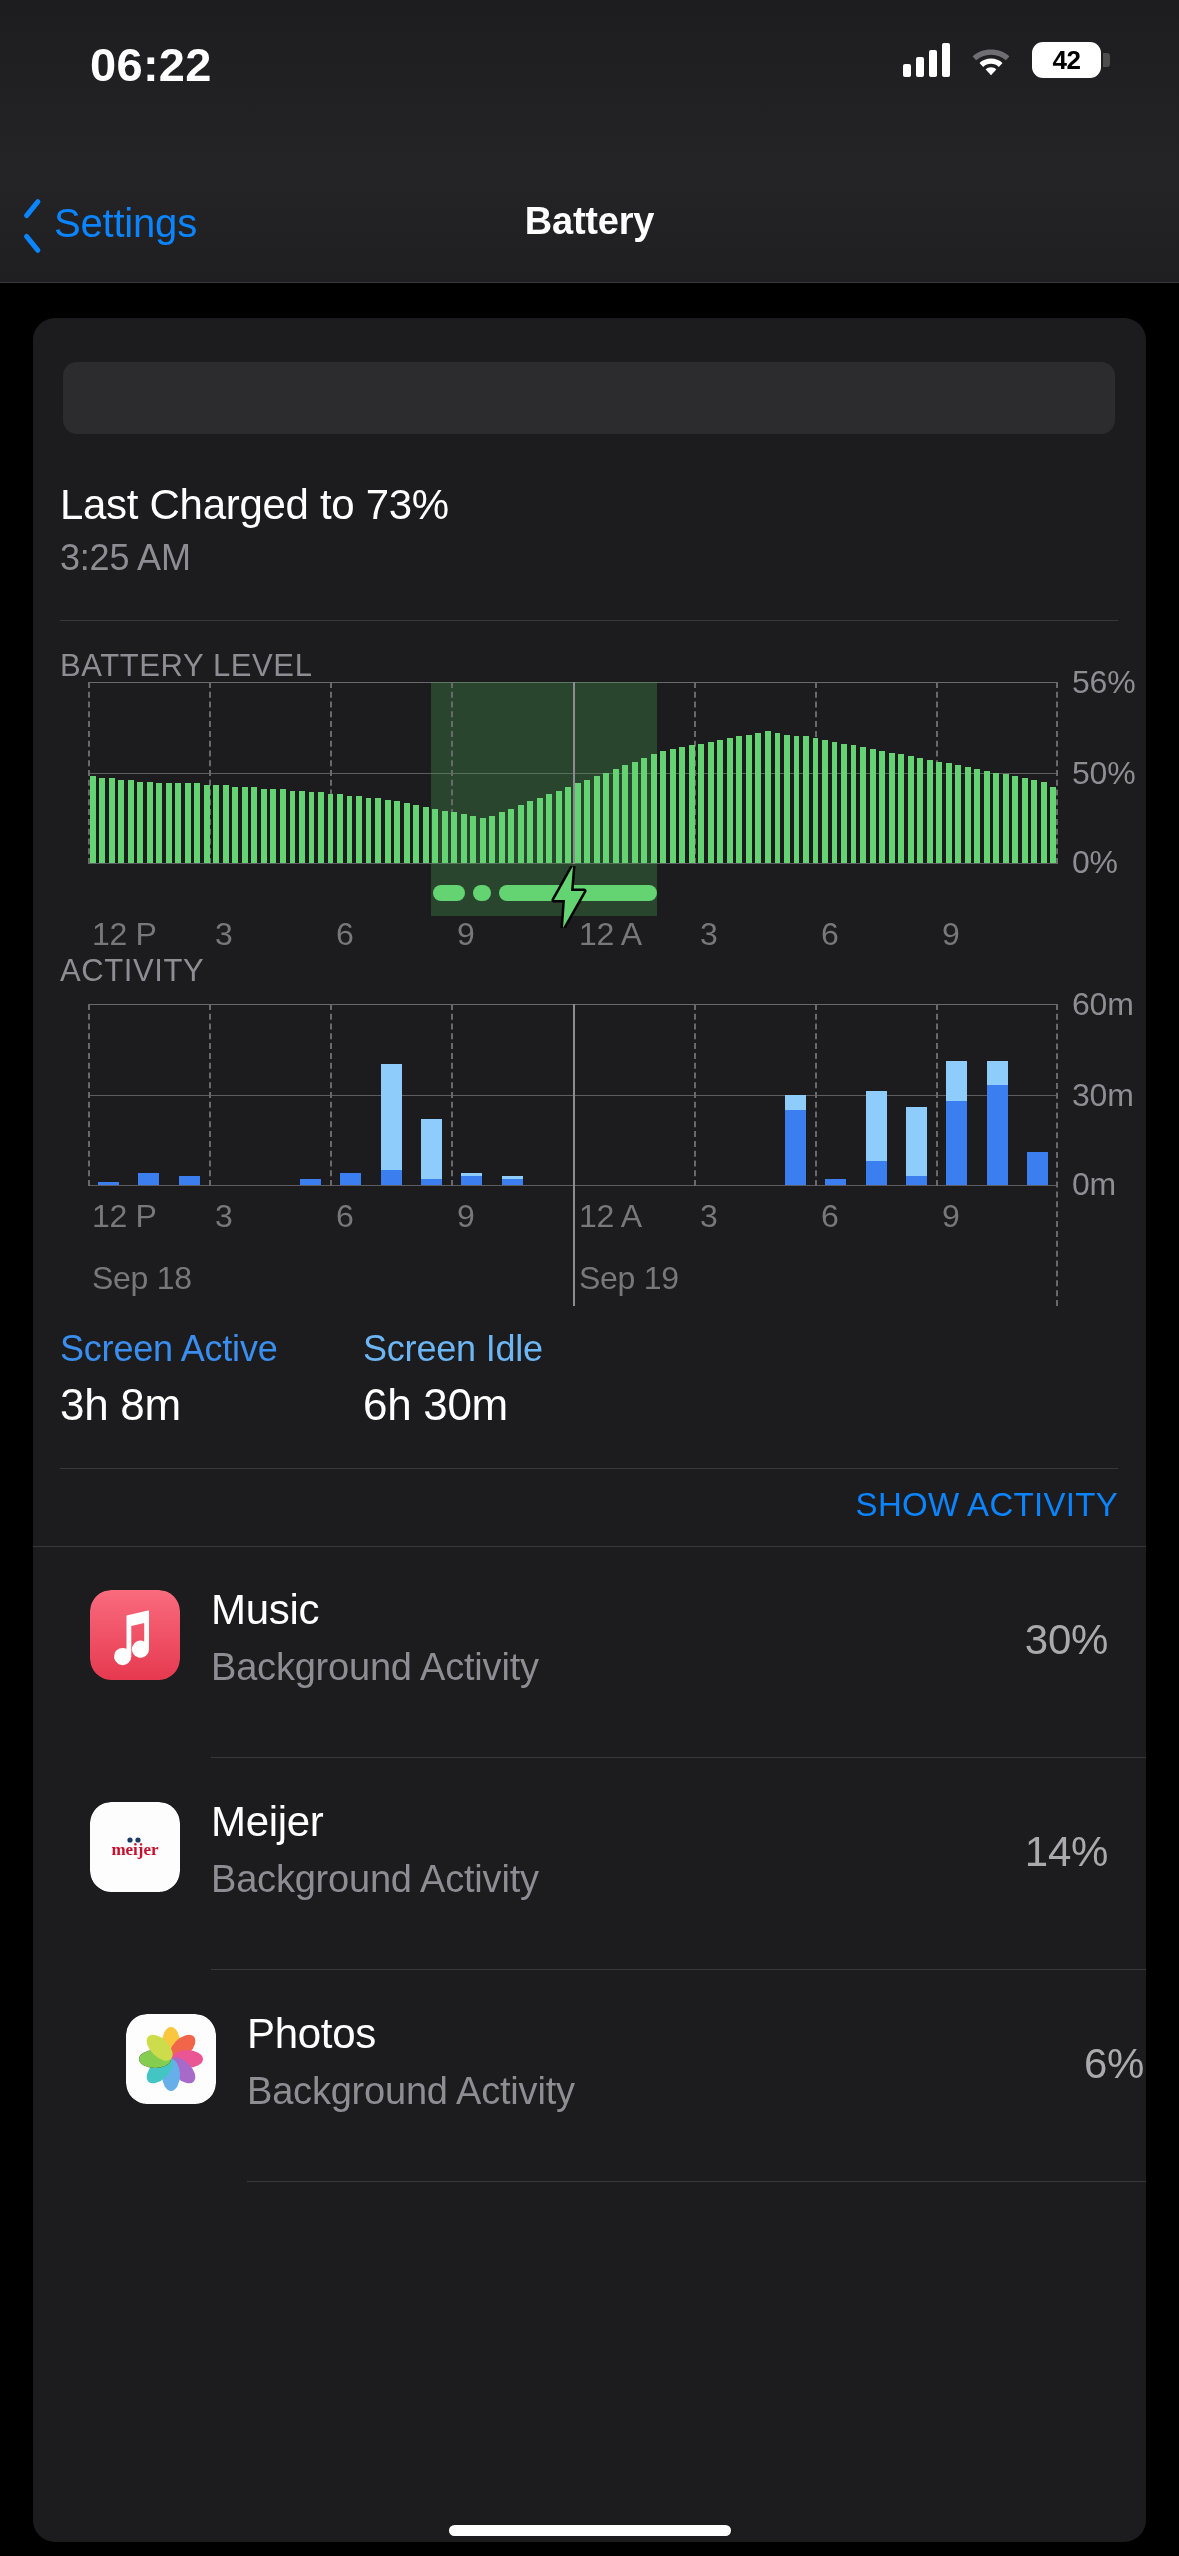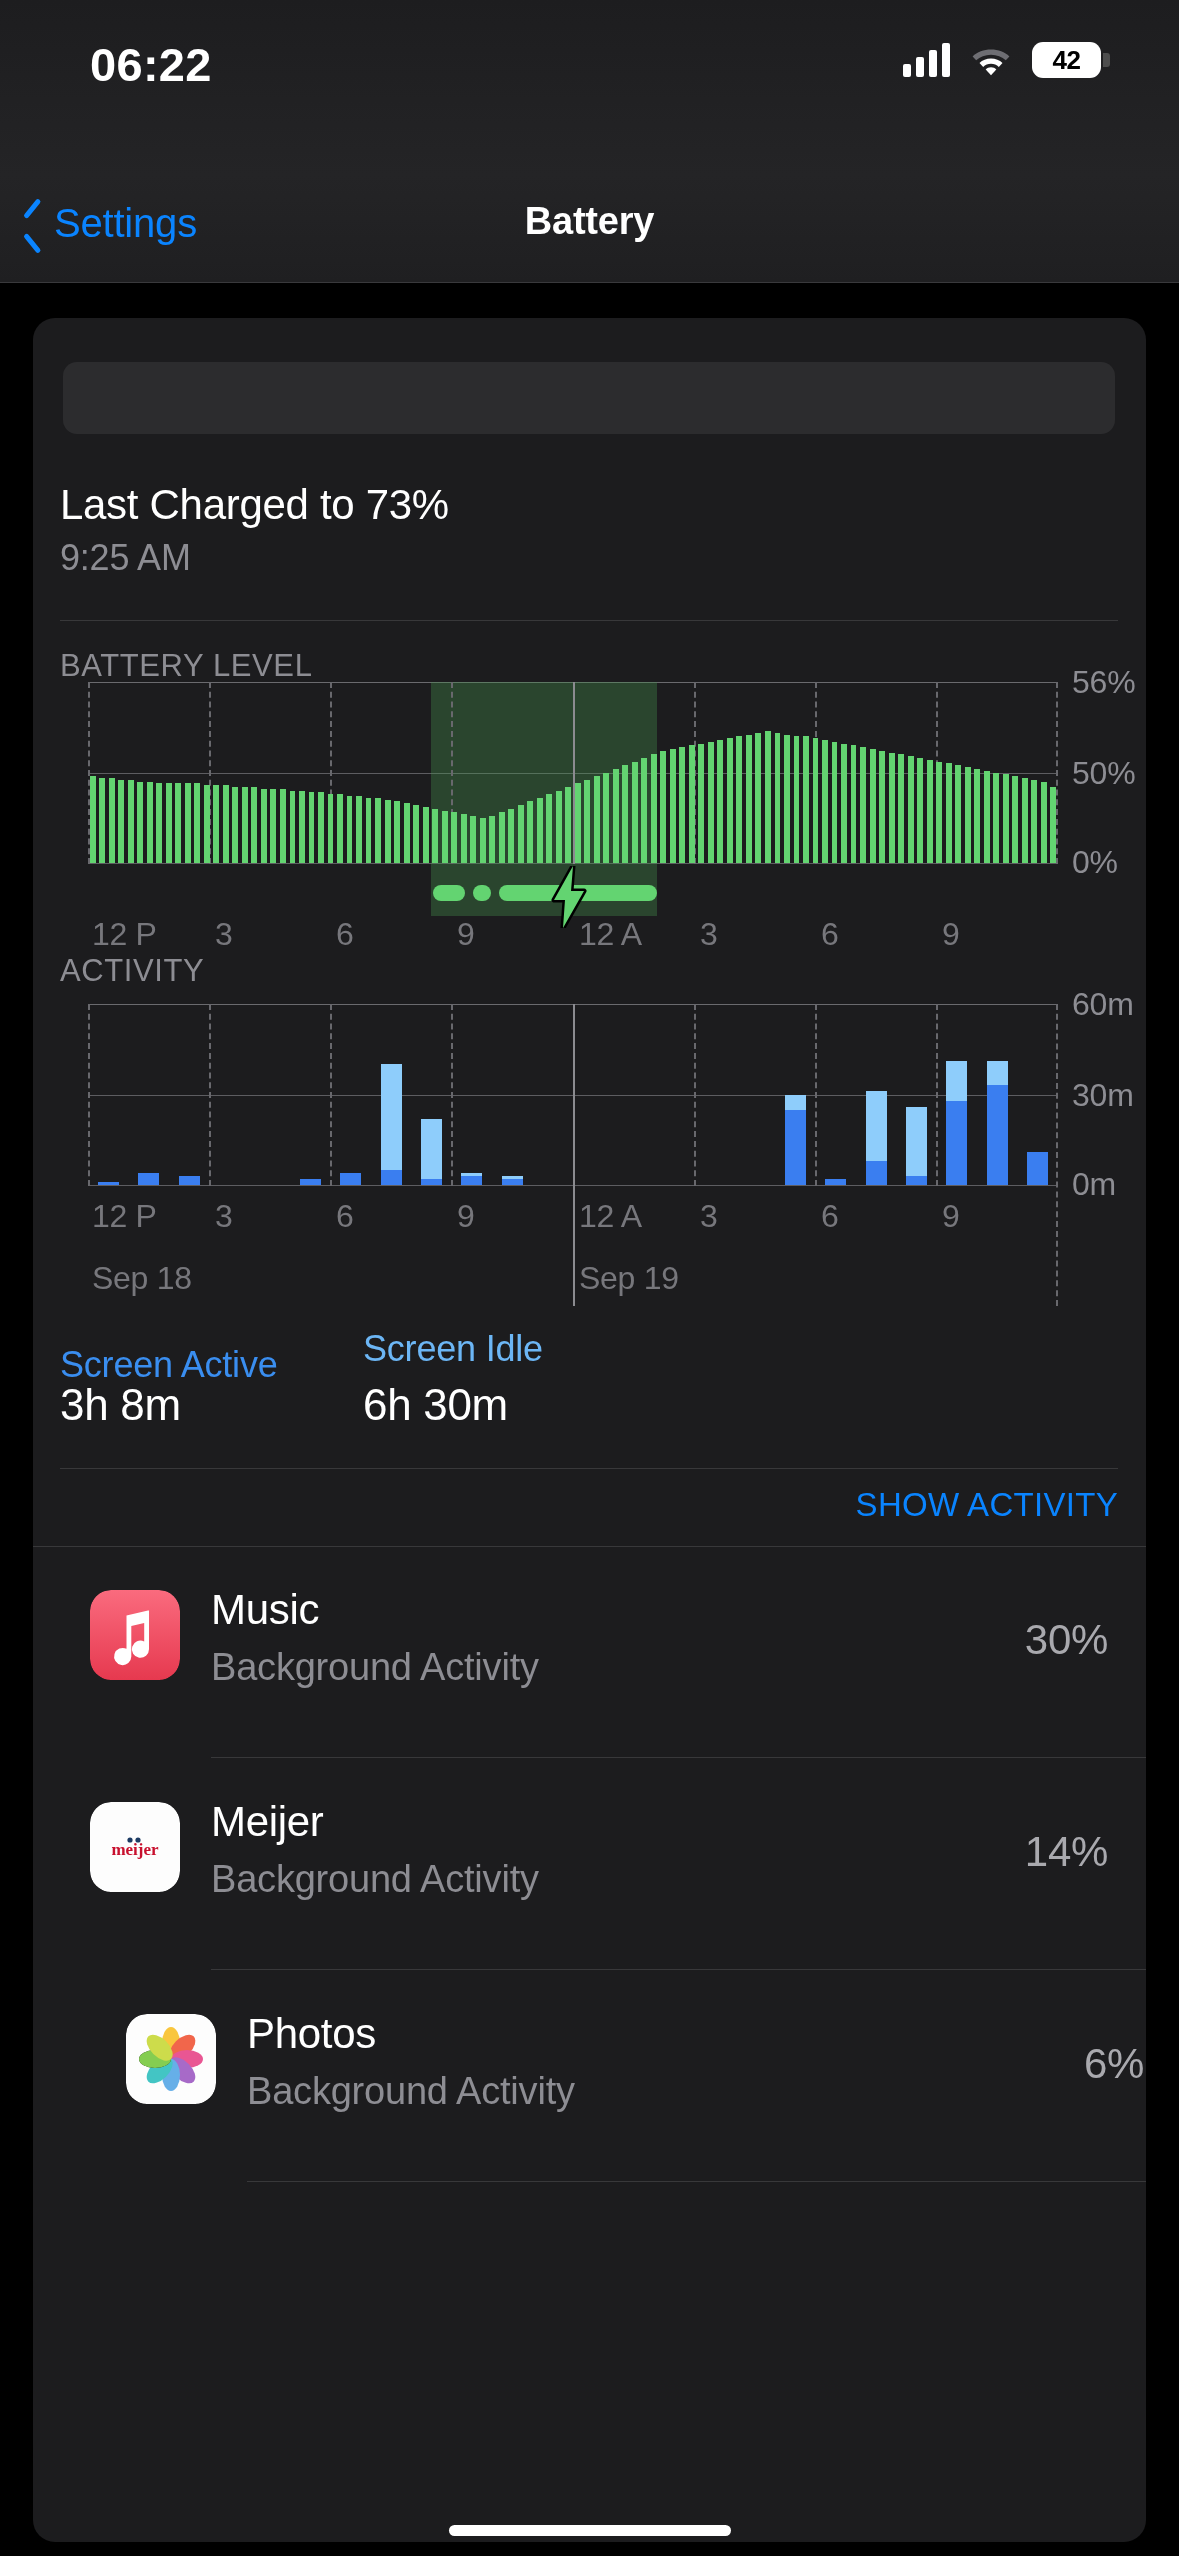--- a/index.html
+++ b/index.html
@@ -173,21 +173,21 @@
     <div class="nav-title">Battery</div>
   </div>
 
   <div class="content">
     <div class="card">
 
       <div class="seg">
       </div>
 
       <div class="charged-title">Last Charged to 73%</div>
-      <div class="charged-time">9:25 AM</div>
+      <div class="charged-time">3:25 AM</div>
       <div class="divider" style="top:302px;"></div>
 
       <div class="sec-label" style="top:330px; left:27px;">BATTERY LEVEL</div>
 
       <div class="bl-wrap">
 
         <div style="position:absolute; left:28px; top:12px; width:970px; height:182px;">
           <div class="hline" style="top:0px; background:#6a6a6e;"></div>
           <div class="hline" style="top:91px;"></div>
           <div class="hline" style="top:181px;"></div>
@@ -433,21 +433,21 @@
         <div class="xlab" style="left:397px; top:206px;">9</div>
         <div class="xlab" style="left:519px; top:206px;">12 A</div>
         <div class="xlab" style="left:640px; top:206px;">3</div>
         <div class="xlab" style="left:761px; top:206px;">6</div>
         <div class="xlab" style="left:882px; top:206px;">9</div>
 
         <div class="daylab" style="left:32px;  top:268px;">Sep 18</div>
         <div class="daylab" style="left:519px; top:268px;">Sep 19</div>
       </div>
 
-      <div class="sa-label" style="left:27px;  top:1010px; color:#3a8ef0;margin-top:16px;">Screen Active</div>
+      <div class="sa-label" style="left:27px;  top:1010px; color:#3a8ef0;">Screen Active</div>
       <div class="sa-value" style="left:27px;  top:1062px;">3h 8m</div>
       <div class="sa-label" style="left:330px; top:1010px; color:#6cb6f5;">Screen Idle</div>
       <div class="sa-value" style="left:330px; top:1062px;">6h 30m</div>
 
       <div class="divider" style="top:1150px;"></div>
 
       <div style="position:absolute; right:28px; top:1168px; color:#0a84ff; font-size:33px; letter-spacing:0.3px;">SHOW ACTIVITY</div>
 
       <div class="divider" style="top:1228px; left:0; width:1113px;"></div>
 

